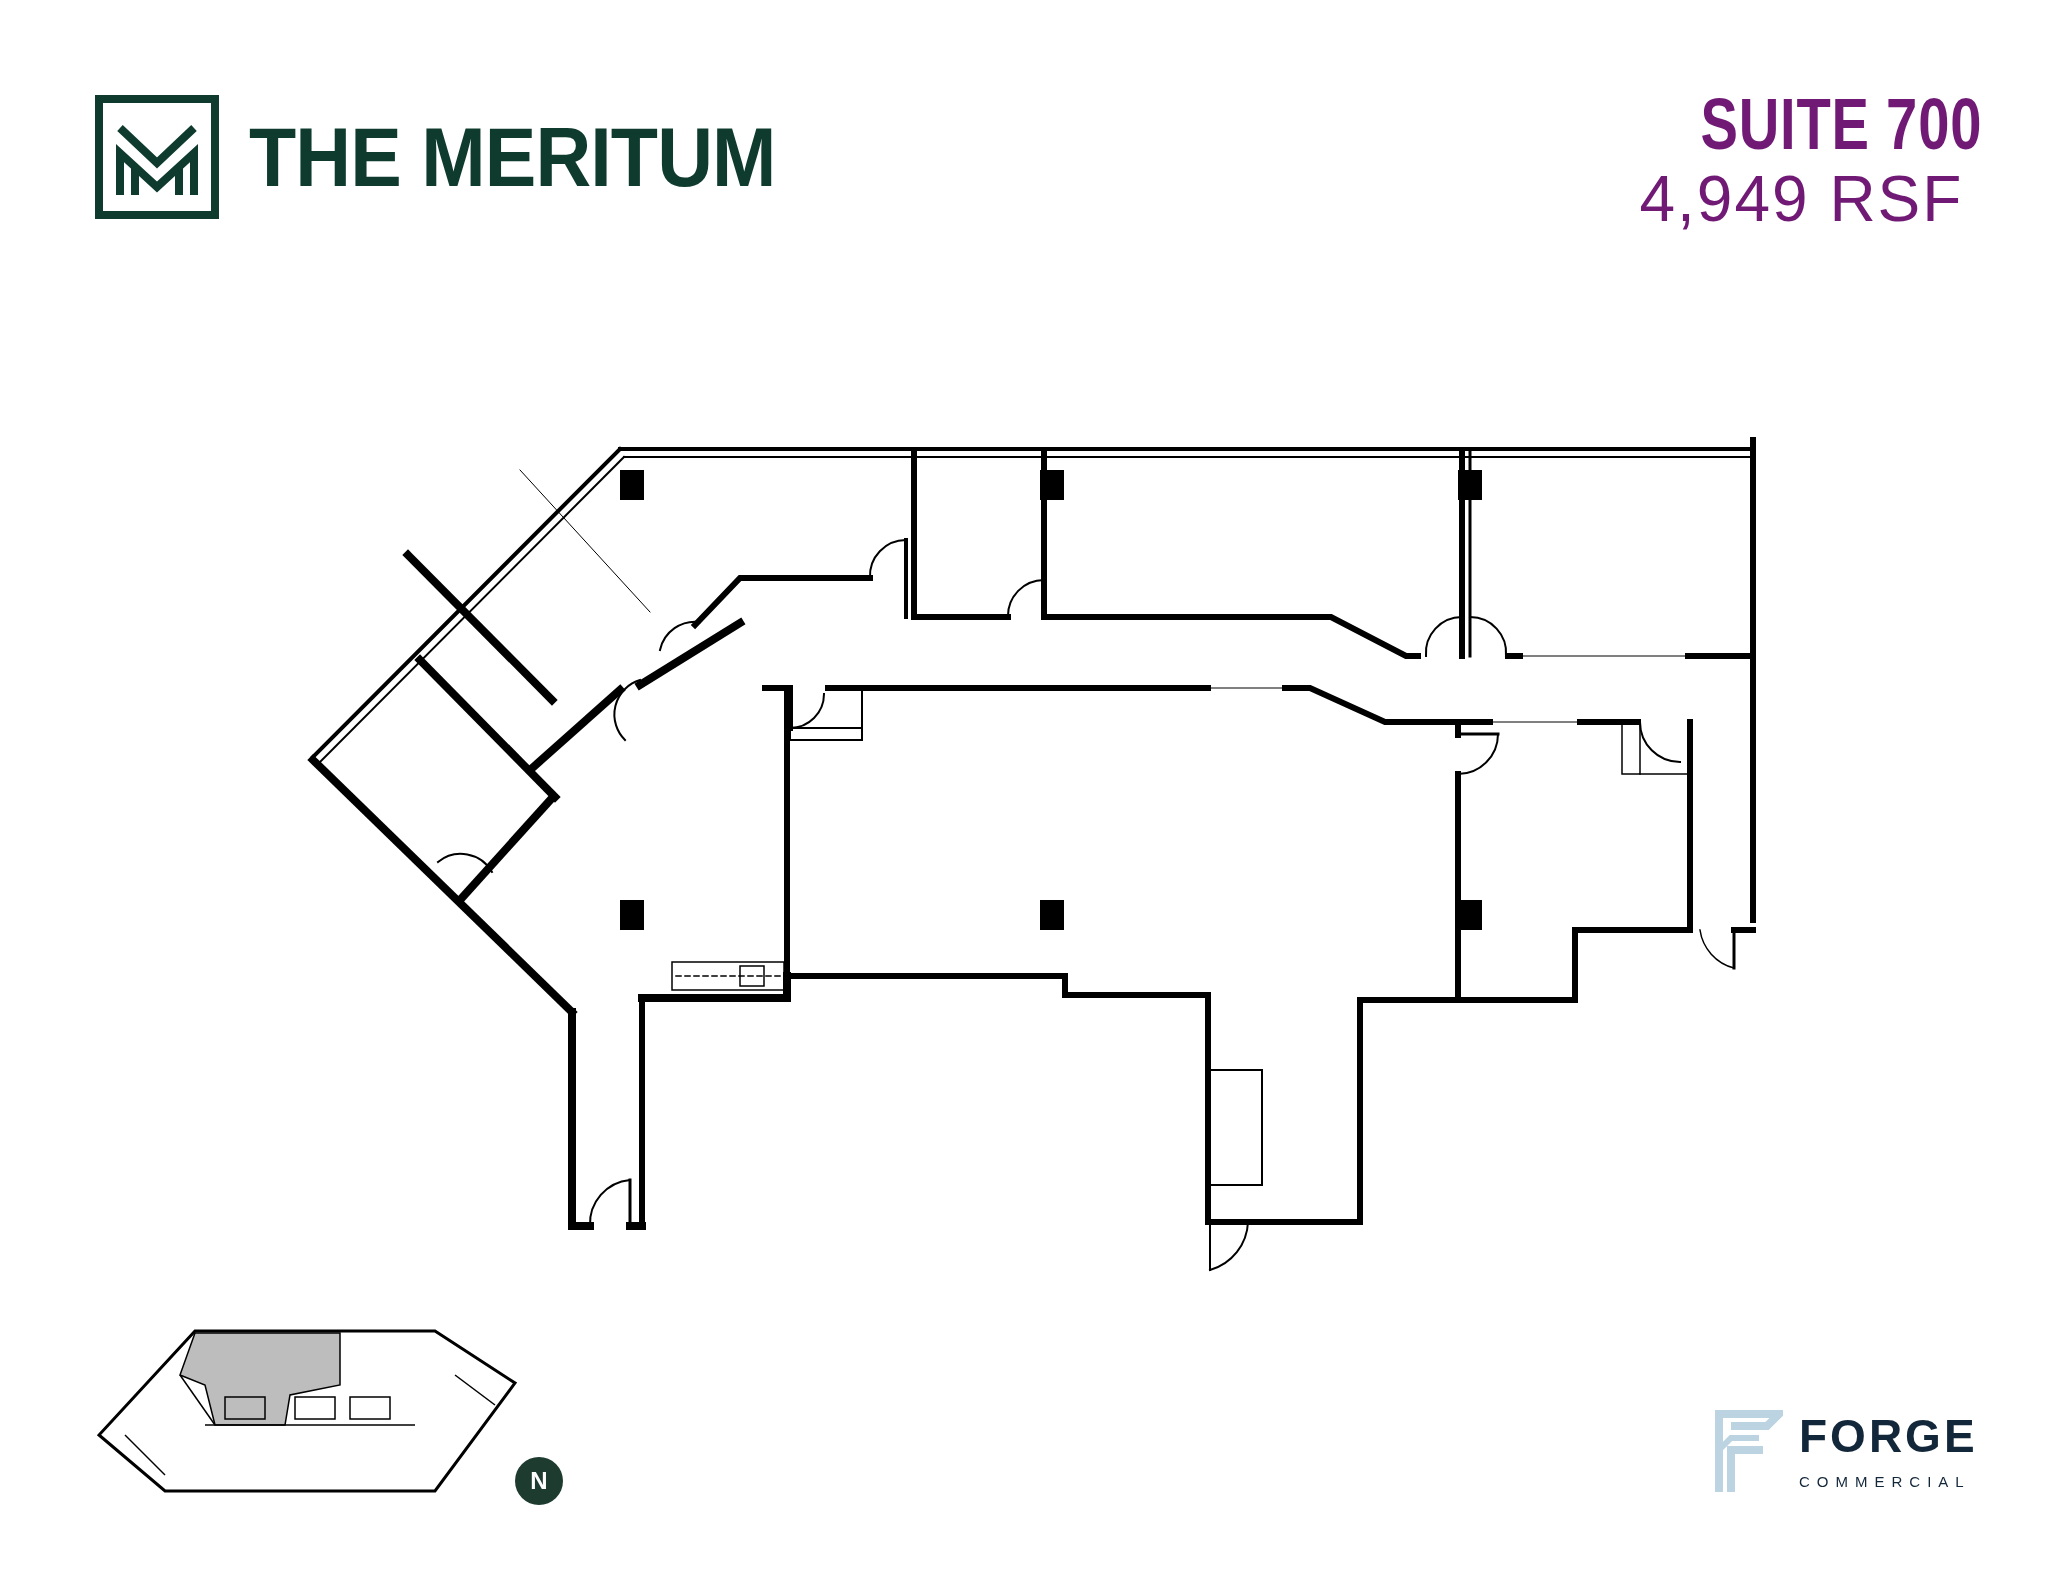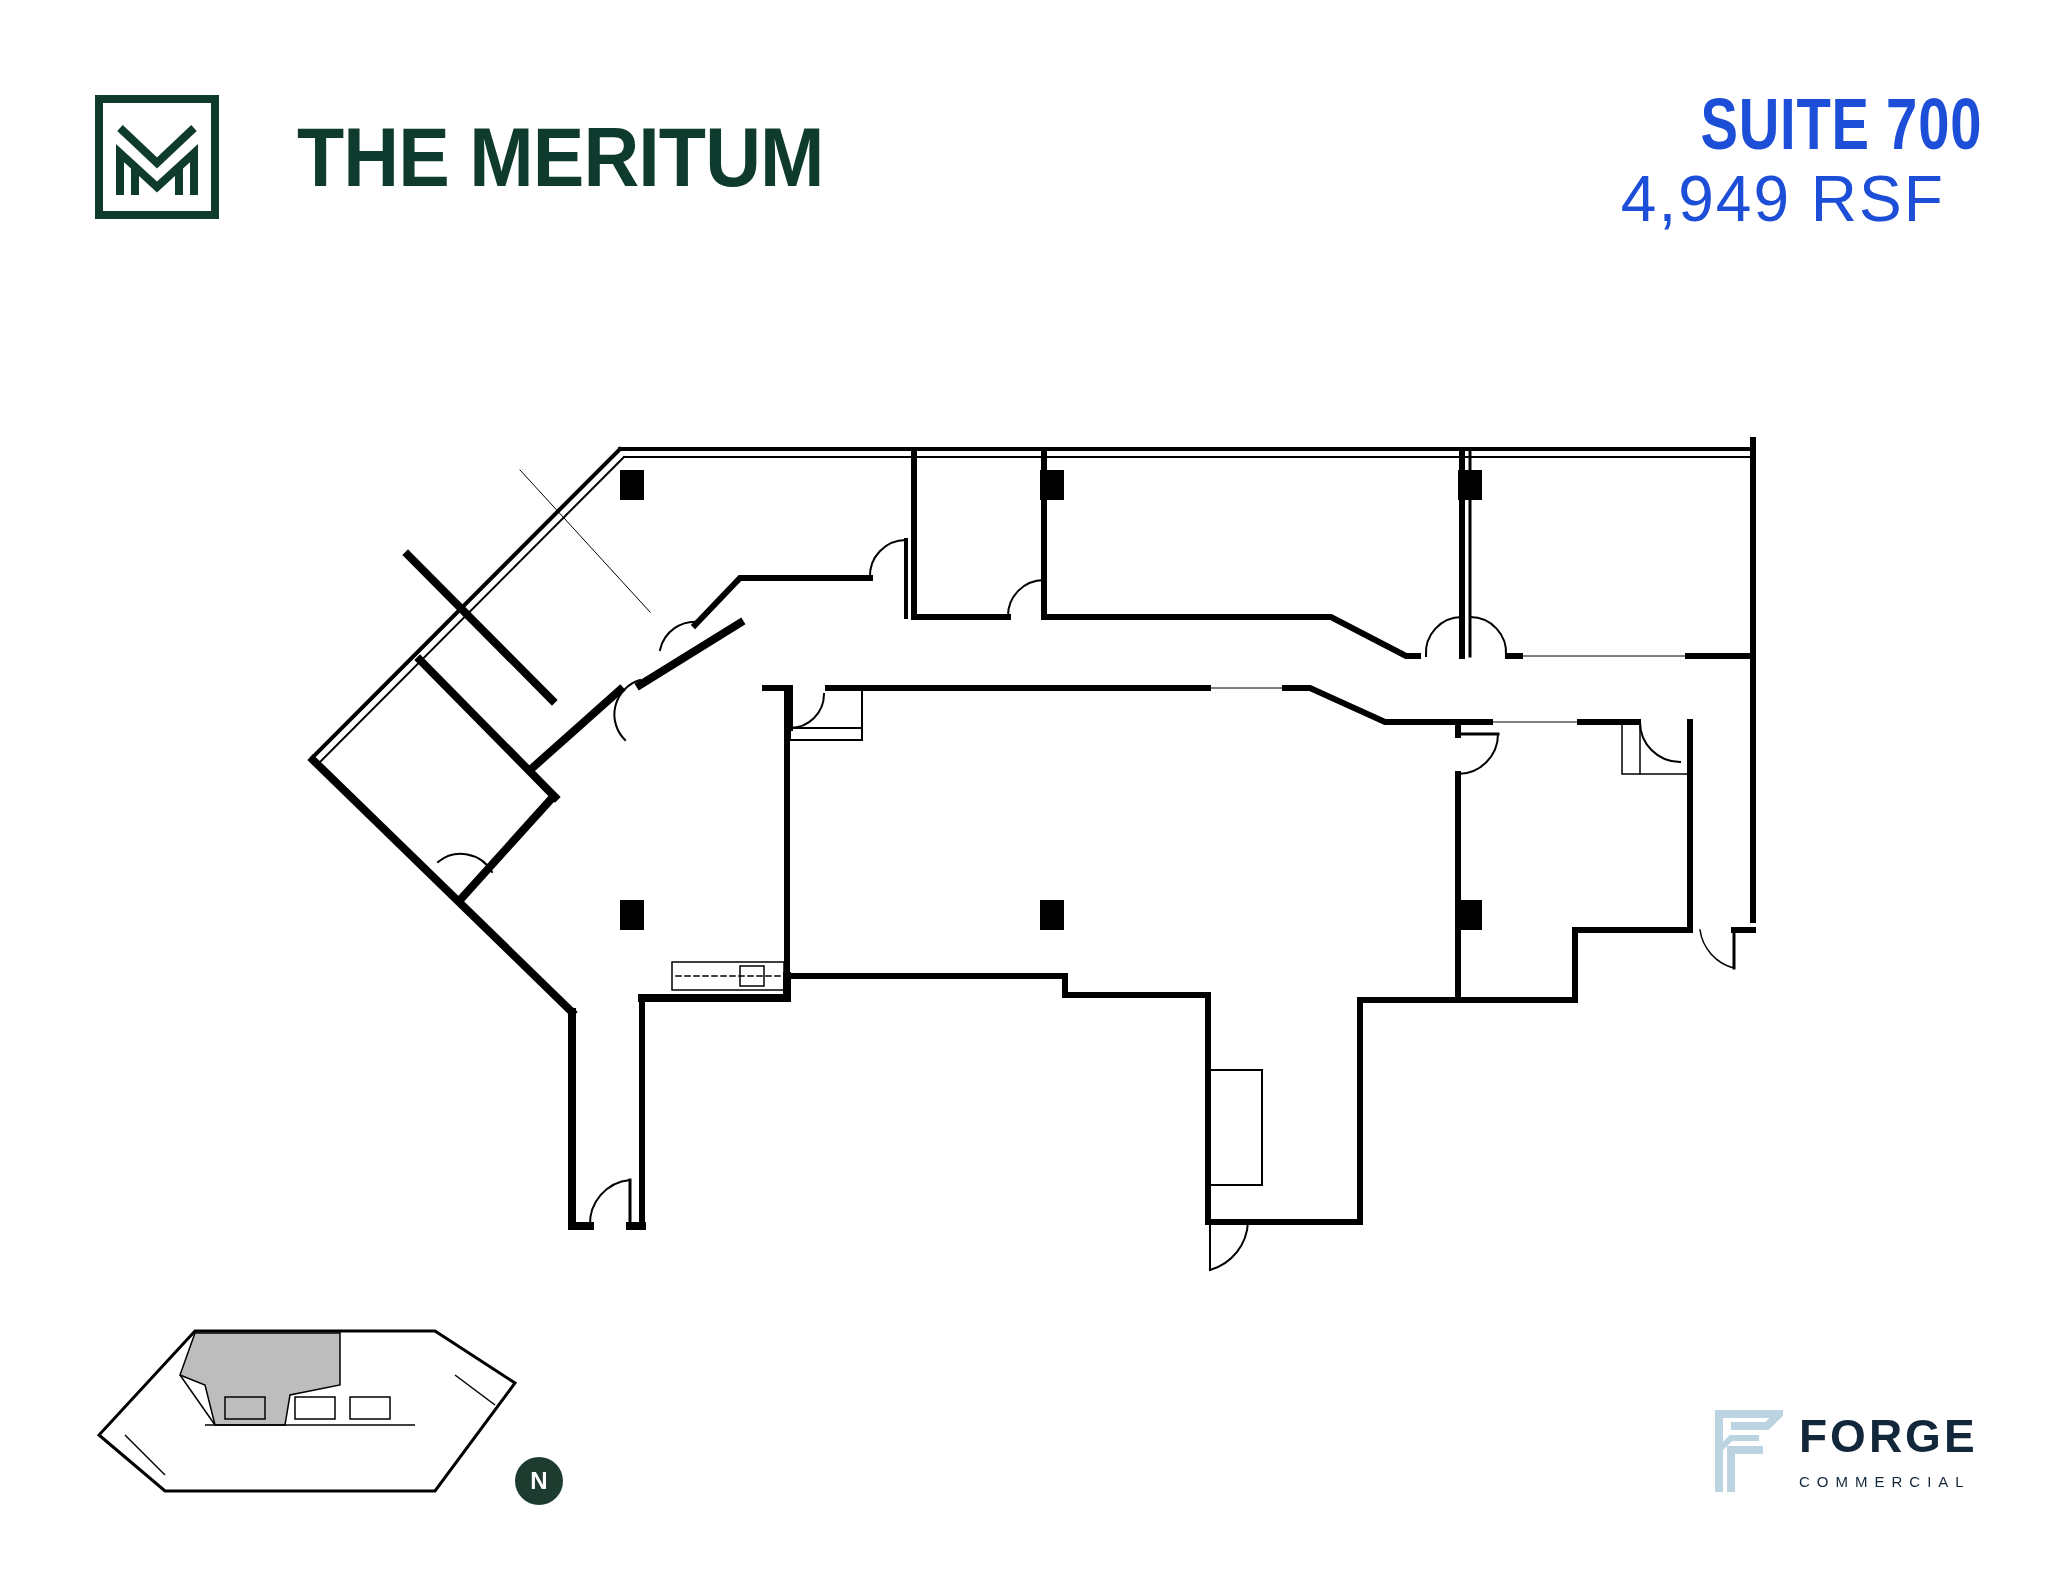--- a/index.html
+++ b/index.html
@@ -1,20 +1,20 @@
 <!DOCTYPE html>
 <html><head>
 <meta charset="utf-8">
 <style>
   html,body{margin:0;padding:0;background:#fff;}
   body{width:2048px;height:1583px;position:relative;overflow:hidden;font-family:"Liberation Sans",sans-serif;}
-  .logo{position:absolute;left:95px;top:95px;display:flex;align-items:center;gap:48px;}
+  .logo{position:absolute;left:95px;top:95px;display:flex;align-items:center;}
   .logo-mark{width:124px;height:124px;}
   .logo-text{margin-left:30px;font-size:84px;font-weight:700;color:#0e3b2e;letter-spacing:-1px;line-height:1;font-family:"Liberation Sans",sans-serif;transform:scaleX(0.92);transform-origin:left center;}
-  .suite{position:absolute;right:66px;top:88px;text-align:left;color:#1d4ed8;}
+  .suite{position:absolute;right:66px;top:88px;text-align:center;color:#701a75;}
   .suite-title{font-size:72px;font-weight:700;line-height:1;font-family:"Liberation Sans",sans-serif;transform:scaleX(0.78);transform-origin:right center;letter-spacing:1px;}
   .suite-rsf{font-size:64px;font-weight:400;line-height:1.1;margin-top:4px;letter-spacing:2px;}
   .plan{position:absolute;left:0;top:0;}
   .keyplan{position:absolute;left:95px;top:1325px;}
   .north{position:absolute;left:515px;top:1445px;width:60px;height:60px;}
   .north-circle{position:absolute;left:0;top:12px;width:48px;height:48px;border-radius:50%;background:#1e3b30;color:#fff;font-weight:700;font-size:24px;display:flex;align-items:center;justify-content:center;}
   .north-arrow{position:absolute;left:30px;top:0;width:0;height:0;}
   .forge{position:absolute;left:1715px;top:1410px;display:flex;align-items:center;}
   .forge-mark{width:68px;height:82px;}
   .forge-text{margin-left:16px;}

